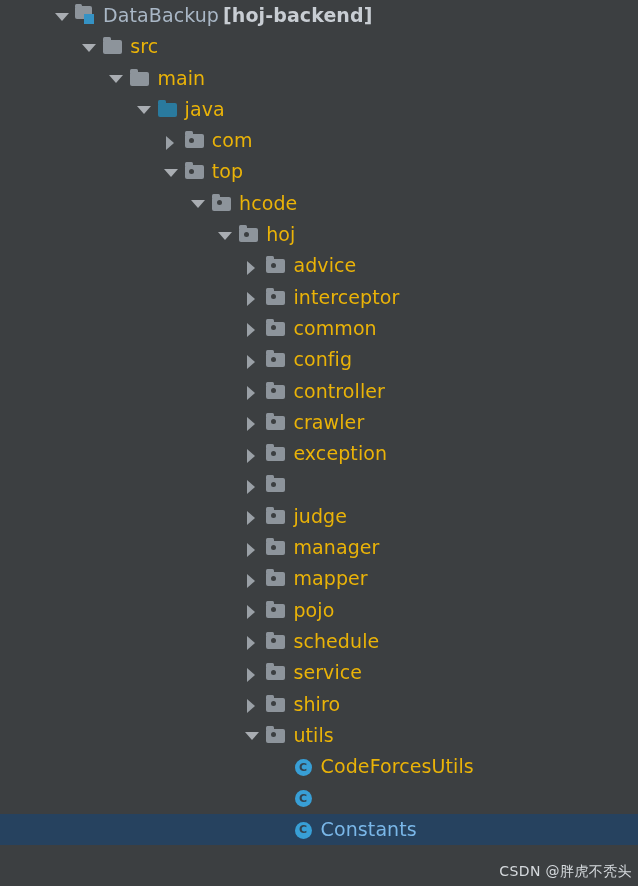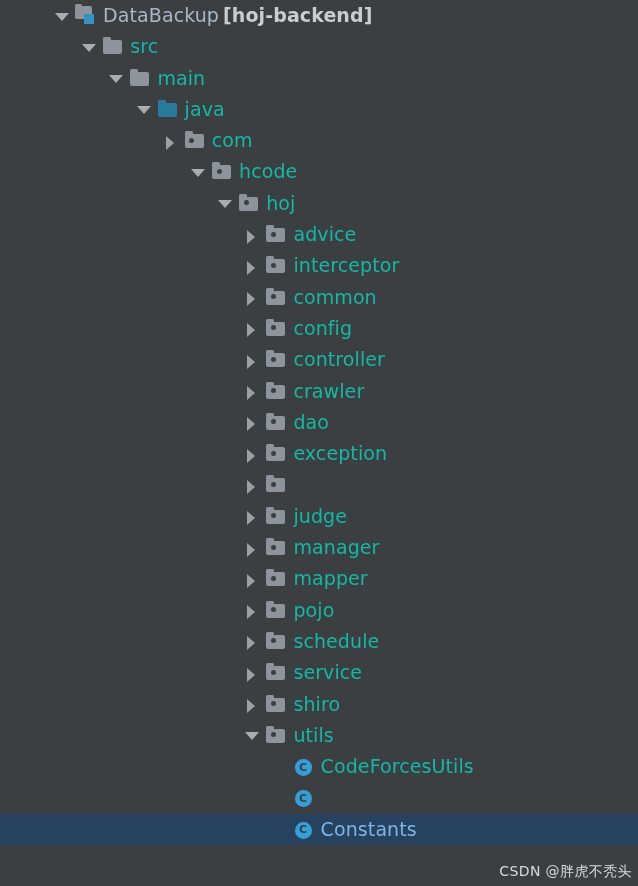--- a/index.html
+++ b/index.html
@@ -173,21 +173,21 @@
     color: #33424e;
     margin-top: -0.5px;
   }
   .selected .ic-class .cls-circle { background: #389fd6; }
 
   
   .label {
     flex: 0 0 auto;
     font-size: 19px;
     line-height: 31.3px;
-    color: #14b8a6;
+    color: #eab308;
     letter-spacing: 0.1px;
     margin-left: 5px;
   }
   .label.module-name { color: #a9b7c6; }
   .label .module-tag {
     font-weight: bold;
     color: #c8cdd3;
     margin-left: 4px;
   }
   .tree-row.selected .label { color: #7ab7e8; }
@@ -241,20 +241,30 @@
         <div class="indent" style="width: 160.8px;"></div>
         <div class="twisty closed"></div>
         <div class="icon ic-package">
           <span class="pkg-tab"></span>
           <span class="pkg-body"></span>
           <span class="pkg-dot"></span>
         </div>
         <div class="label"><span>com</span></div>
       </div>
       <div class="tree-row">
+        <div class="indent" style="width: 160.8px;"></div>
+        <div class="twisty open"></div>
+        <div class="icon ic-package">
+          <span class="pkg-tab"></span>
+          <span class="pkg-body"></span>
+          <span class="pkg-dot"></span>
+        </div>
+        <div class="label"><span>top</span></div>
+      </div>
+      <div class="tree-row">
         <div class="indent" style="width: 188px;"></div>
         <div class="twisty open"></div>
         <div class="icon ic-package">
           <span class="pkg-tab"></span>
           <span class="pkg-body"></span>
           <span class="pkg-dot"></span>
         </div>
         <div class="label"><span>hcode</span></div>
       </div>
       <div class="tree-row">
@@ -319,30 +329,20 @@
       </div>
       <div class="tree-row">
         <div class="indent" style="width: 242.4px;"></div>
         <div class="twisty closed"></div>
         <div class="icon ic-package">
           <span class="pkg-tab"></span>
           <span class="pkg-body"></span>
           <span class="pkg-dot"></span>
         </div>
         <div class="label"><span>crawler</span></div>
-      </div>
-      <div class="tree-row">
-        <div class="indent" style="width: 242.4px;"></div>
-        <div class="twisty closed"></div>
-        <div class="icon ic-package">
-          <span class="pkg-tab"></span>
-          <span class="pkg-body"></span>
-          <span class="pkg-dot"></span>
-        </div>
-        <div class="label"><span>dao</span></div>
       </div>
       <div class="tree-row">
         <div class="indent" style="width: 242.4px;"></div>
         <div class="twisty closed"></div>
         <div class="icon ic-package">
           <span class="pkg-tab"></span>
           <span class="pkg-body"></span>
           <span class="pkg-dot"></span>
         </div>
         <div class="label"><span>exception</span></div>

